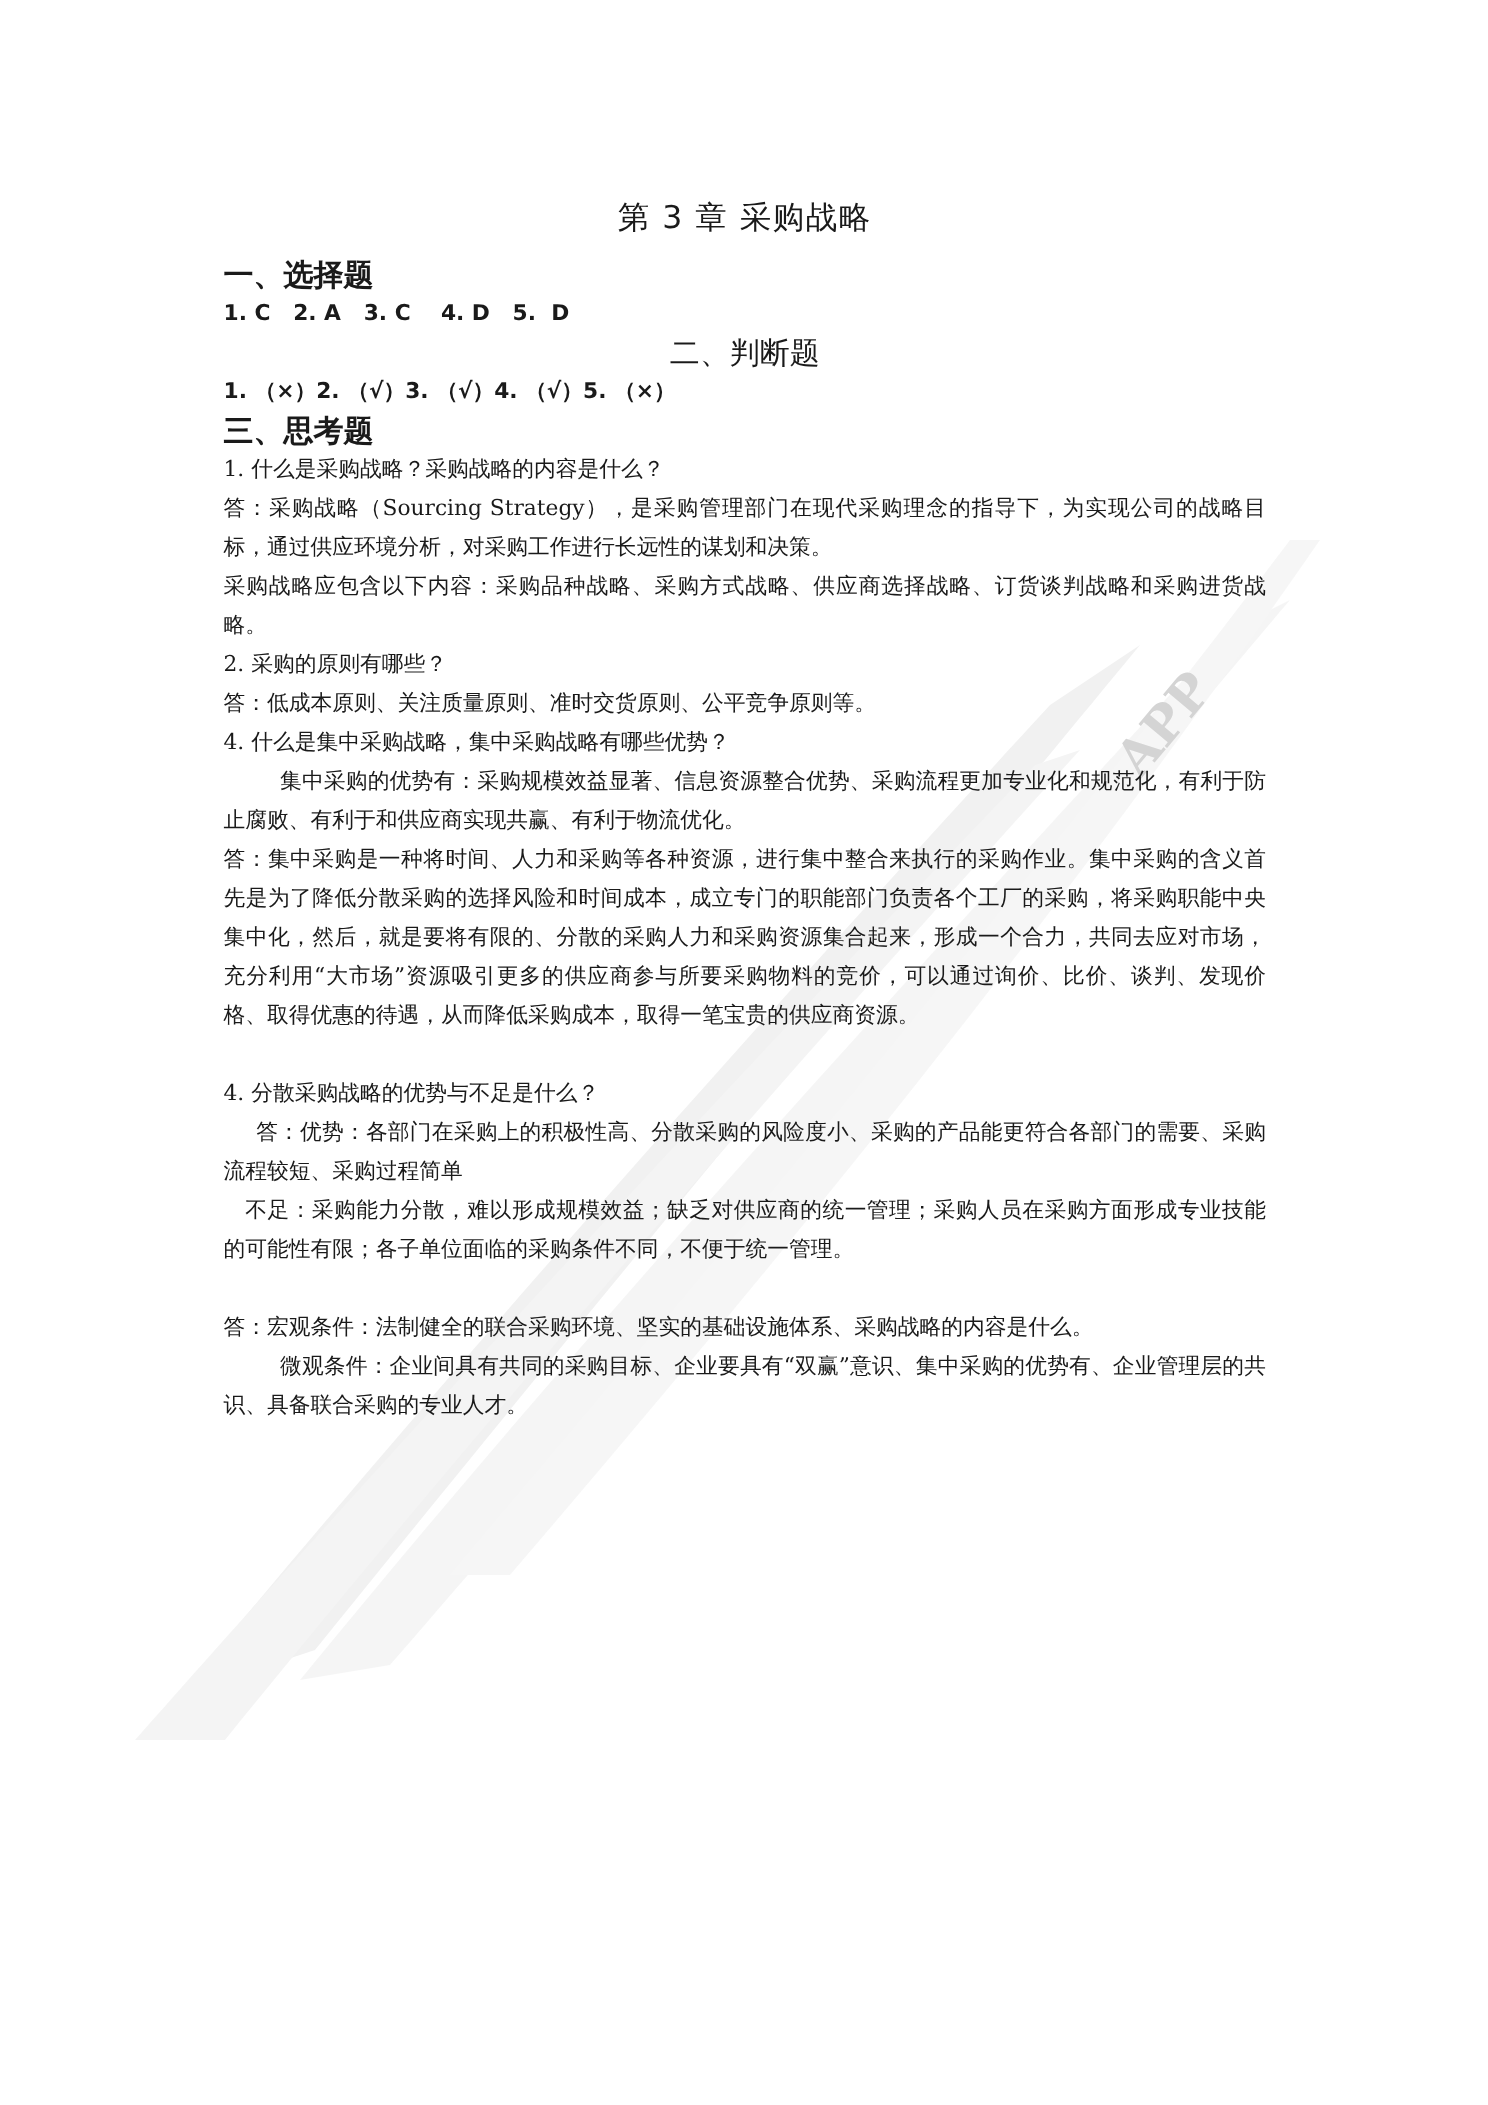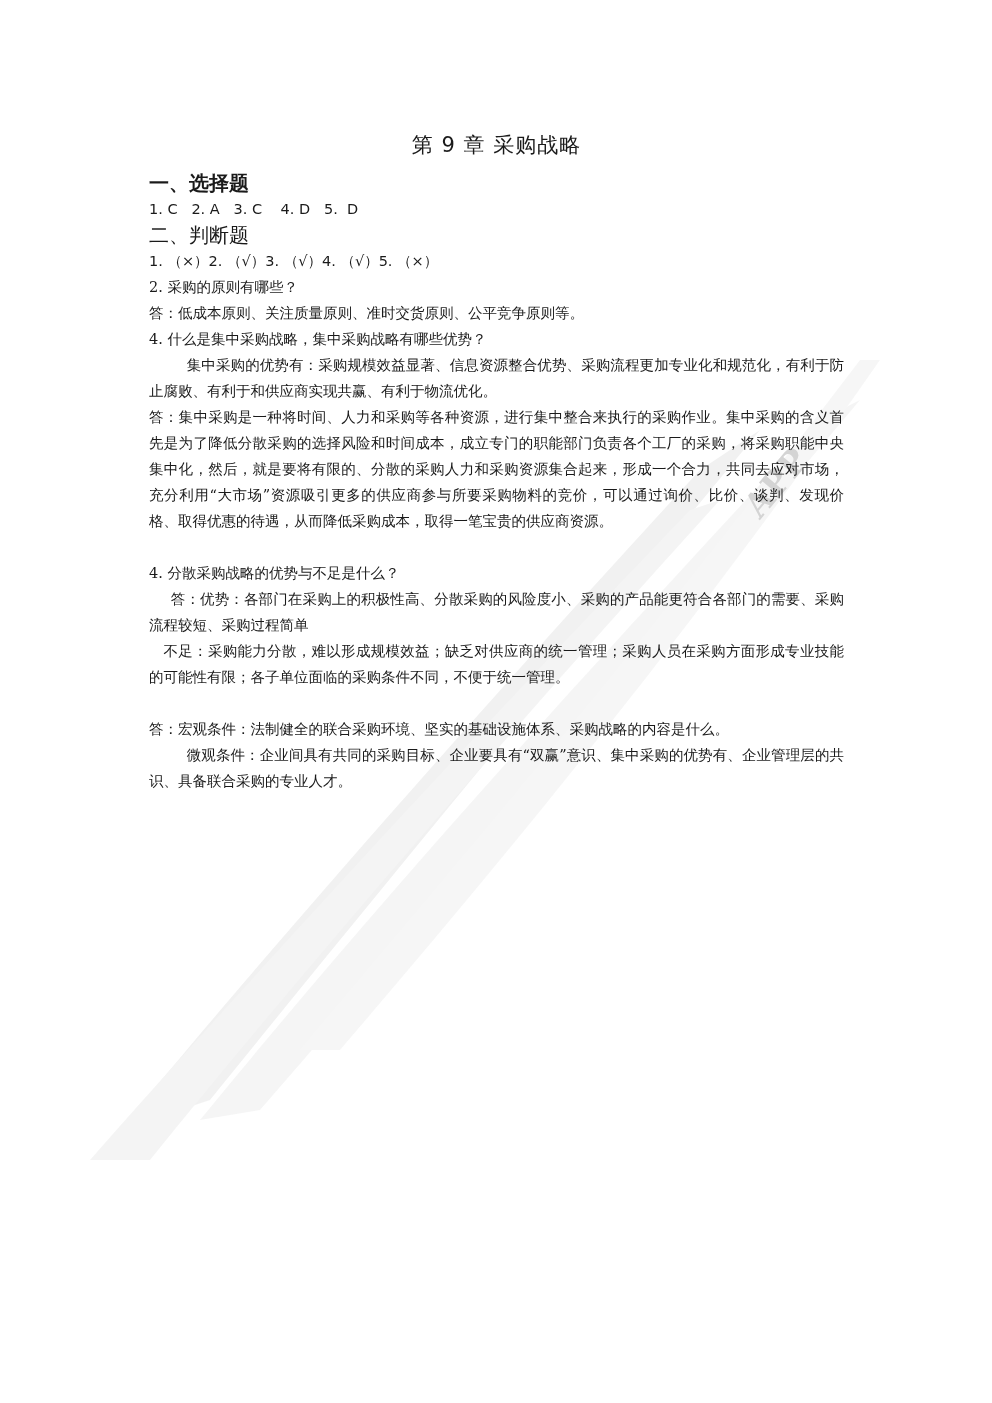--- a/index.html
+++ b/index.html
@@ -4,23 +4,23 @@
   <style>
     html, body { margin: 0; padding: 0; background: #ffffff; }
     body { width: 992px; height: 1403px; position: relative; overflow: hidden;
            font-family: "DejaVu Serif", "Liberation Serif", serif; color: #1a1a1a; }
     .watermark { position: absolute; left: 0; top: 0; width: 992px; height: 1403px; pointer-events: none; }
     .page { position: absolute; left: 149px; top: 128px; width: 695px; }
     .title { text-align: center; font-size: 21px; line-height: 34px; margin: 0 0 8px 0; font-weight: normal;
              font-family: "DejaVu Sans", "Liberation Sans", sans-serif; letter-spacing: 1px; }
     .h-sec { font-size: 20px; line-height: 26px; font-weight: bold; margin: 0;
              font-family: "DejaVu Sans", "Liberation Sans", sans-serif; }
-    .h-sec.light { font-weight: normal; }
+    .h-sec.light { font-weight: normal; text-align: center; }
     .ans-row { font-size: 14.5px; line-height: 26px; margin: 0;
-               font-family: "DejaVu Sans", "Liberation Sans", sans-serif; white-space: pre; }
+               font-family: "DejaVu Sans", "Liberation Sans", sans-serif; white-space: pre; font-weight: bold; }
     .q { font-size: 14.5px; line-height: 26px; margin: 0; }
     .p { font-size: 14.5px; line-height: 26px; margin: 0; text-align: justify; }
     .indent2 { text-indent: 2.6em; }
     .indent1 { text-indent: 1.5em; }
     .indent-s { text-indent: 1em; }
     .gap { height: 26px; }
   </style>
 </head>
 <body>
 
@@ -28,29 +28,35 @@
   <g opacity="0.55">
     <path d="M120 1130 C 260 960, 470 720, 700 470 L 760 430 C 620 600, 420 840, 210 1100 Z" fill="#e6e6e6"></path>
     <path d="M90 1160 C 240 990, 450 760, 690 510 L 720 500 C 520 720, 320 950, 150 1160 Z" fill="#ececec"></path>
     <path d="M200 1120 C 380 900, 560 700, 820 420 L 860 400 C 640 660, 460 880, 260 1110 Z" fill="#eeeeee"></path>
     <path d="M300 1050 C 460 860, 640 650, 860 360 L 880 360 C 700 620, 520 840, 340 1050 Z" fill="#f0f0f0"></path>
   </g>
   <text x="760" y="520" transform="rotate(-50 760 520)" font-family="DejaVu Serif, serif" font-size="34" fill="#d4d4d4" font-weight="bold">APP</text>
 </svg>
 
 <div class="page">
-  <h1 class="title">第 9 章  采购战略</h1>
+  <h1 class="title">第 3 章  采购战略</h1>
 
   <h2 class="h-sec">一、选择题</h2>
   <p class="ans-row">1. C   2. A   3. C    4. D   5.  D</p>
 
   <h2 class="h-sec light">二、判断题</h2>
   <p class="ans-row">1. （×）2. （√）3. （√）4. （√）5. （×）</p>
 
+  <h2 class="h-sec">三、思考题</h2>
 
+  <div>
+    <p class="q">1. 什么是采购战略？采购战略的内容是什么？</p>
+    <p class="p">答：采购战略（Sourcing Strategy），是采购管理部门在现代采购理念的指导下，为实现公司的战略目标，通过供应环境分析，对采购工作进行长远性的谋划和决策。</p>
+    <p class="p">采购战略应包含以下内容：采购品种战略、采购方式战略、供应商选择战略、订货谈判战略和采购进货战略。</p>
+  </div>
 
   <div>
     <p class="q">2. 采购的原则有哪些？</p>
     <p class="p">答：低成本原则、关注质量原则、准时交货原则、公平竞争原则等。</p>
   </div>
 
   <div>
     <p class="q">4. 什么是集中采购战略，集中采购战略有哪些优势？</p>
     <p class="p indent2">集中采购的优势有：采购规模效益显著、信息资源整合优势、采购流程更加专业化和规范化，有利于防止腐败、有利于和供应商实现共赢、有利于物流优化。</p>
     <p class="p">答：集中采购是一种将时间、人力和采购等各种资源，进行集中整合来执行的采购作业。集中采购的含义首先是为了降低分散采购的选择风险和时间成本，成立专门的职能部门负责各个工厂的采购，将采购职能中央集中化，然后，就是要将有限的、分散的采购人力和采购资源集合起来，形成一个合力，共同去应对市场，充分利用“大市场”资源吸引更多的供应商参与所要采购物料的竞价，可以通过询价、比价、谈判、发现价格、取得优惠的待遇，从而降低采购成本，取得一笔宝贵的供应商资源。</p>

